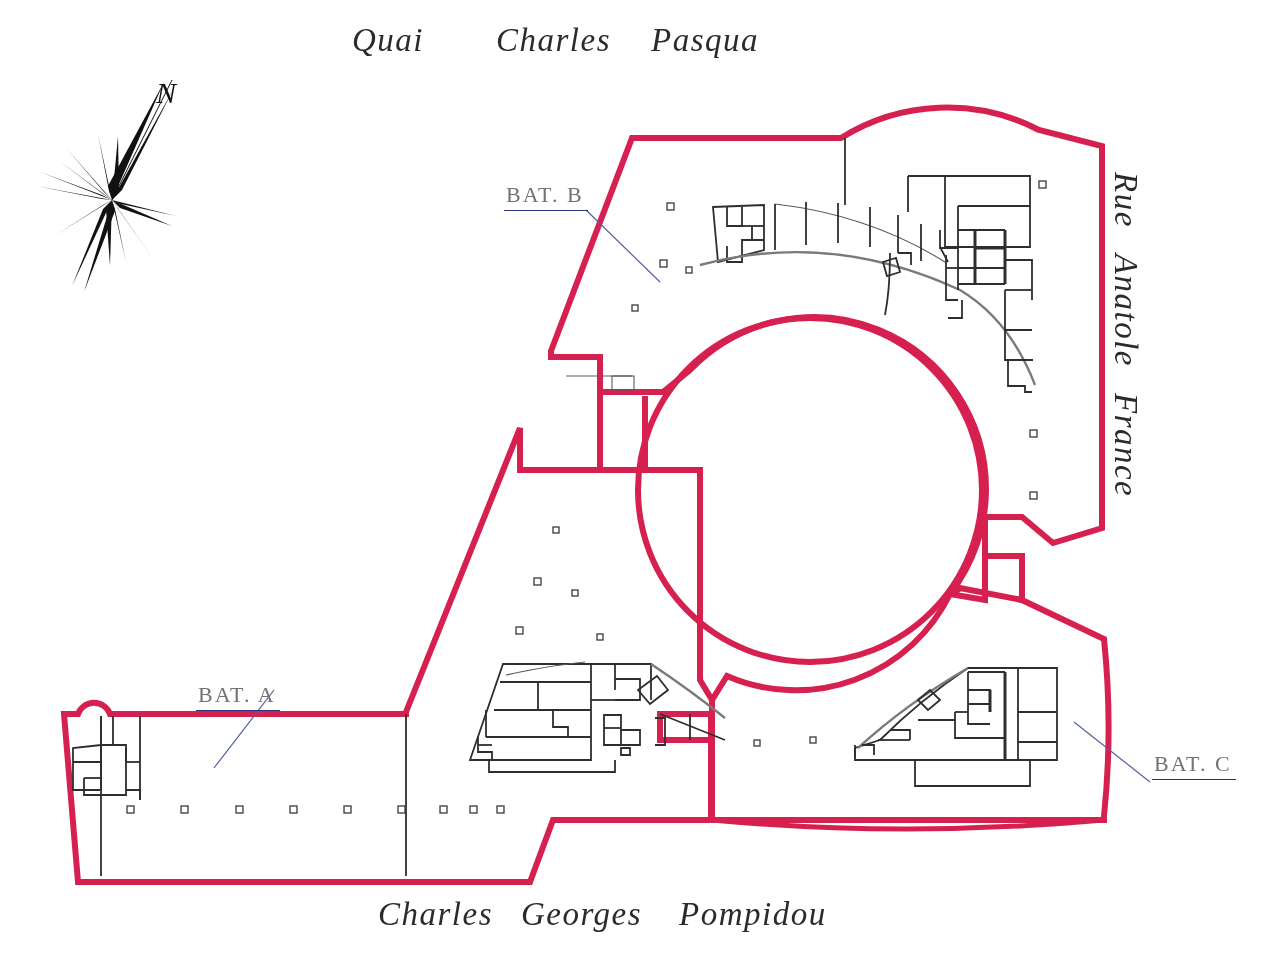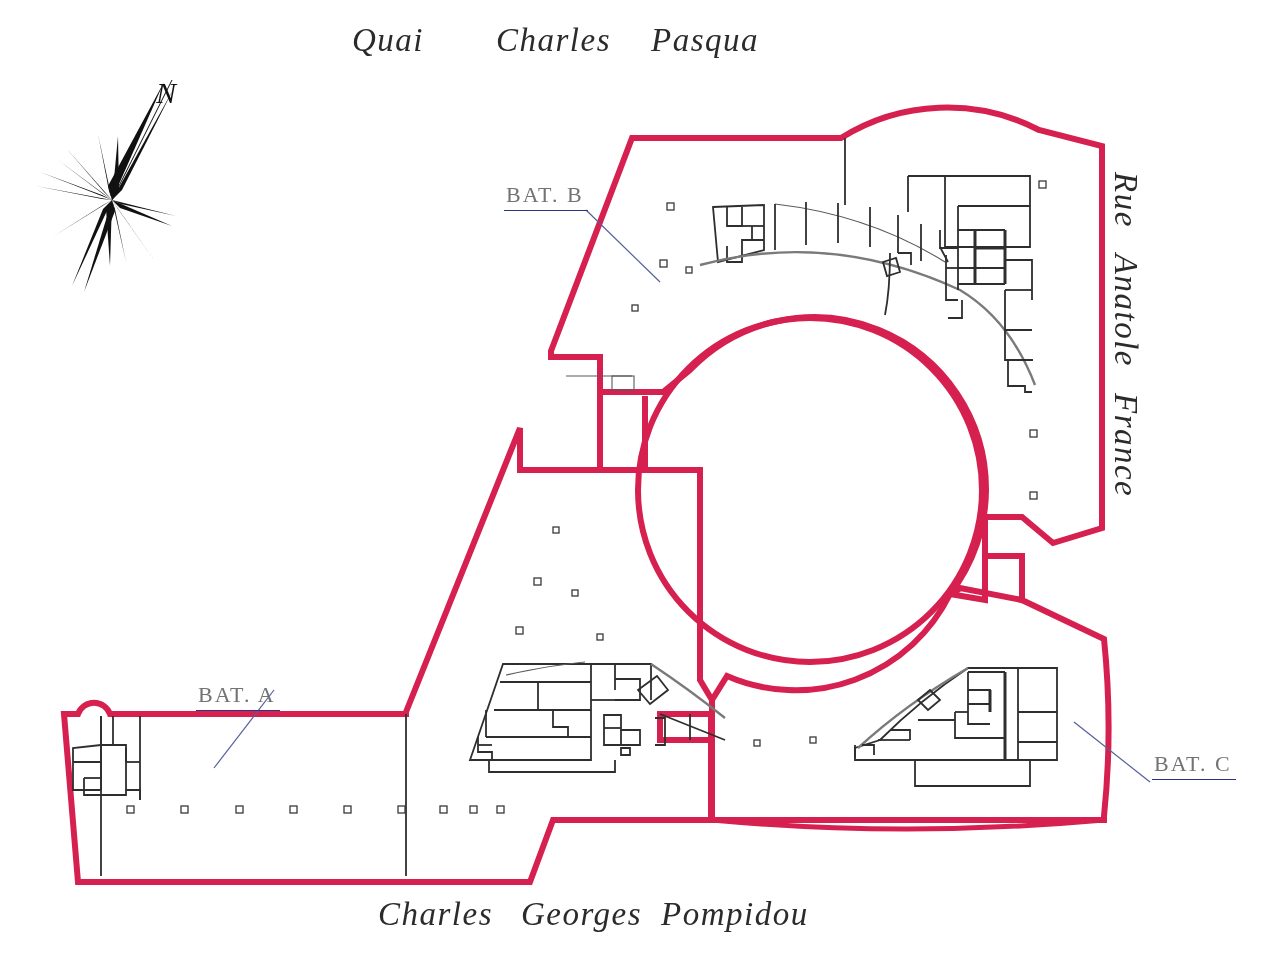--- a/index.html
+++ b/index.html
@@ -24,21 +24,21 @@
     white-space:nowrap;
     user-select:none;
   }
   #street-top{left:352px;top:22px;}
   #street-top .word{display:inline-block;}
   #street-top .w2{margin-left:72px;}
   #street-top .w3{margin-left:40px;}
 
   #street-bottom{left:378px;top:896px;}
   #street-bottom .w2{margin-left:28px;}
-  #street-bottom .w3{margin-left:19px;}
+  #street-bottom .w3{margin-left:37px;}
 
   #street-right{
     left:1144px;top:172px;
     width:440px;
     transform:rotate(90deg);
     transform-origin:0 0;
     text-align:left;
   }
   #street-right .w2{margin-left:26px;}
   #street-right .w3{margin-left:26px;}

